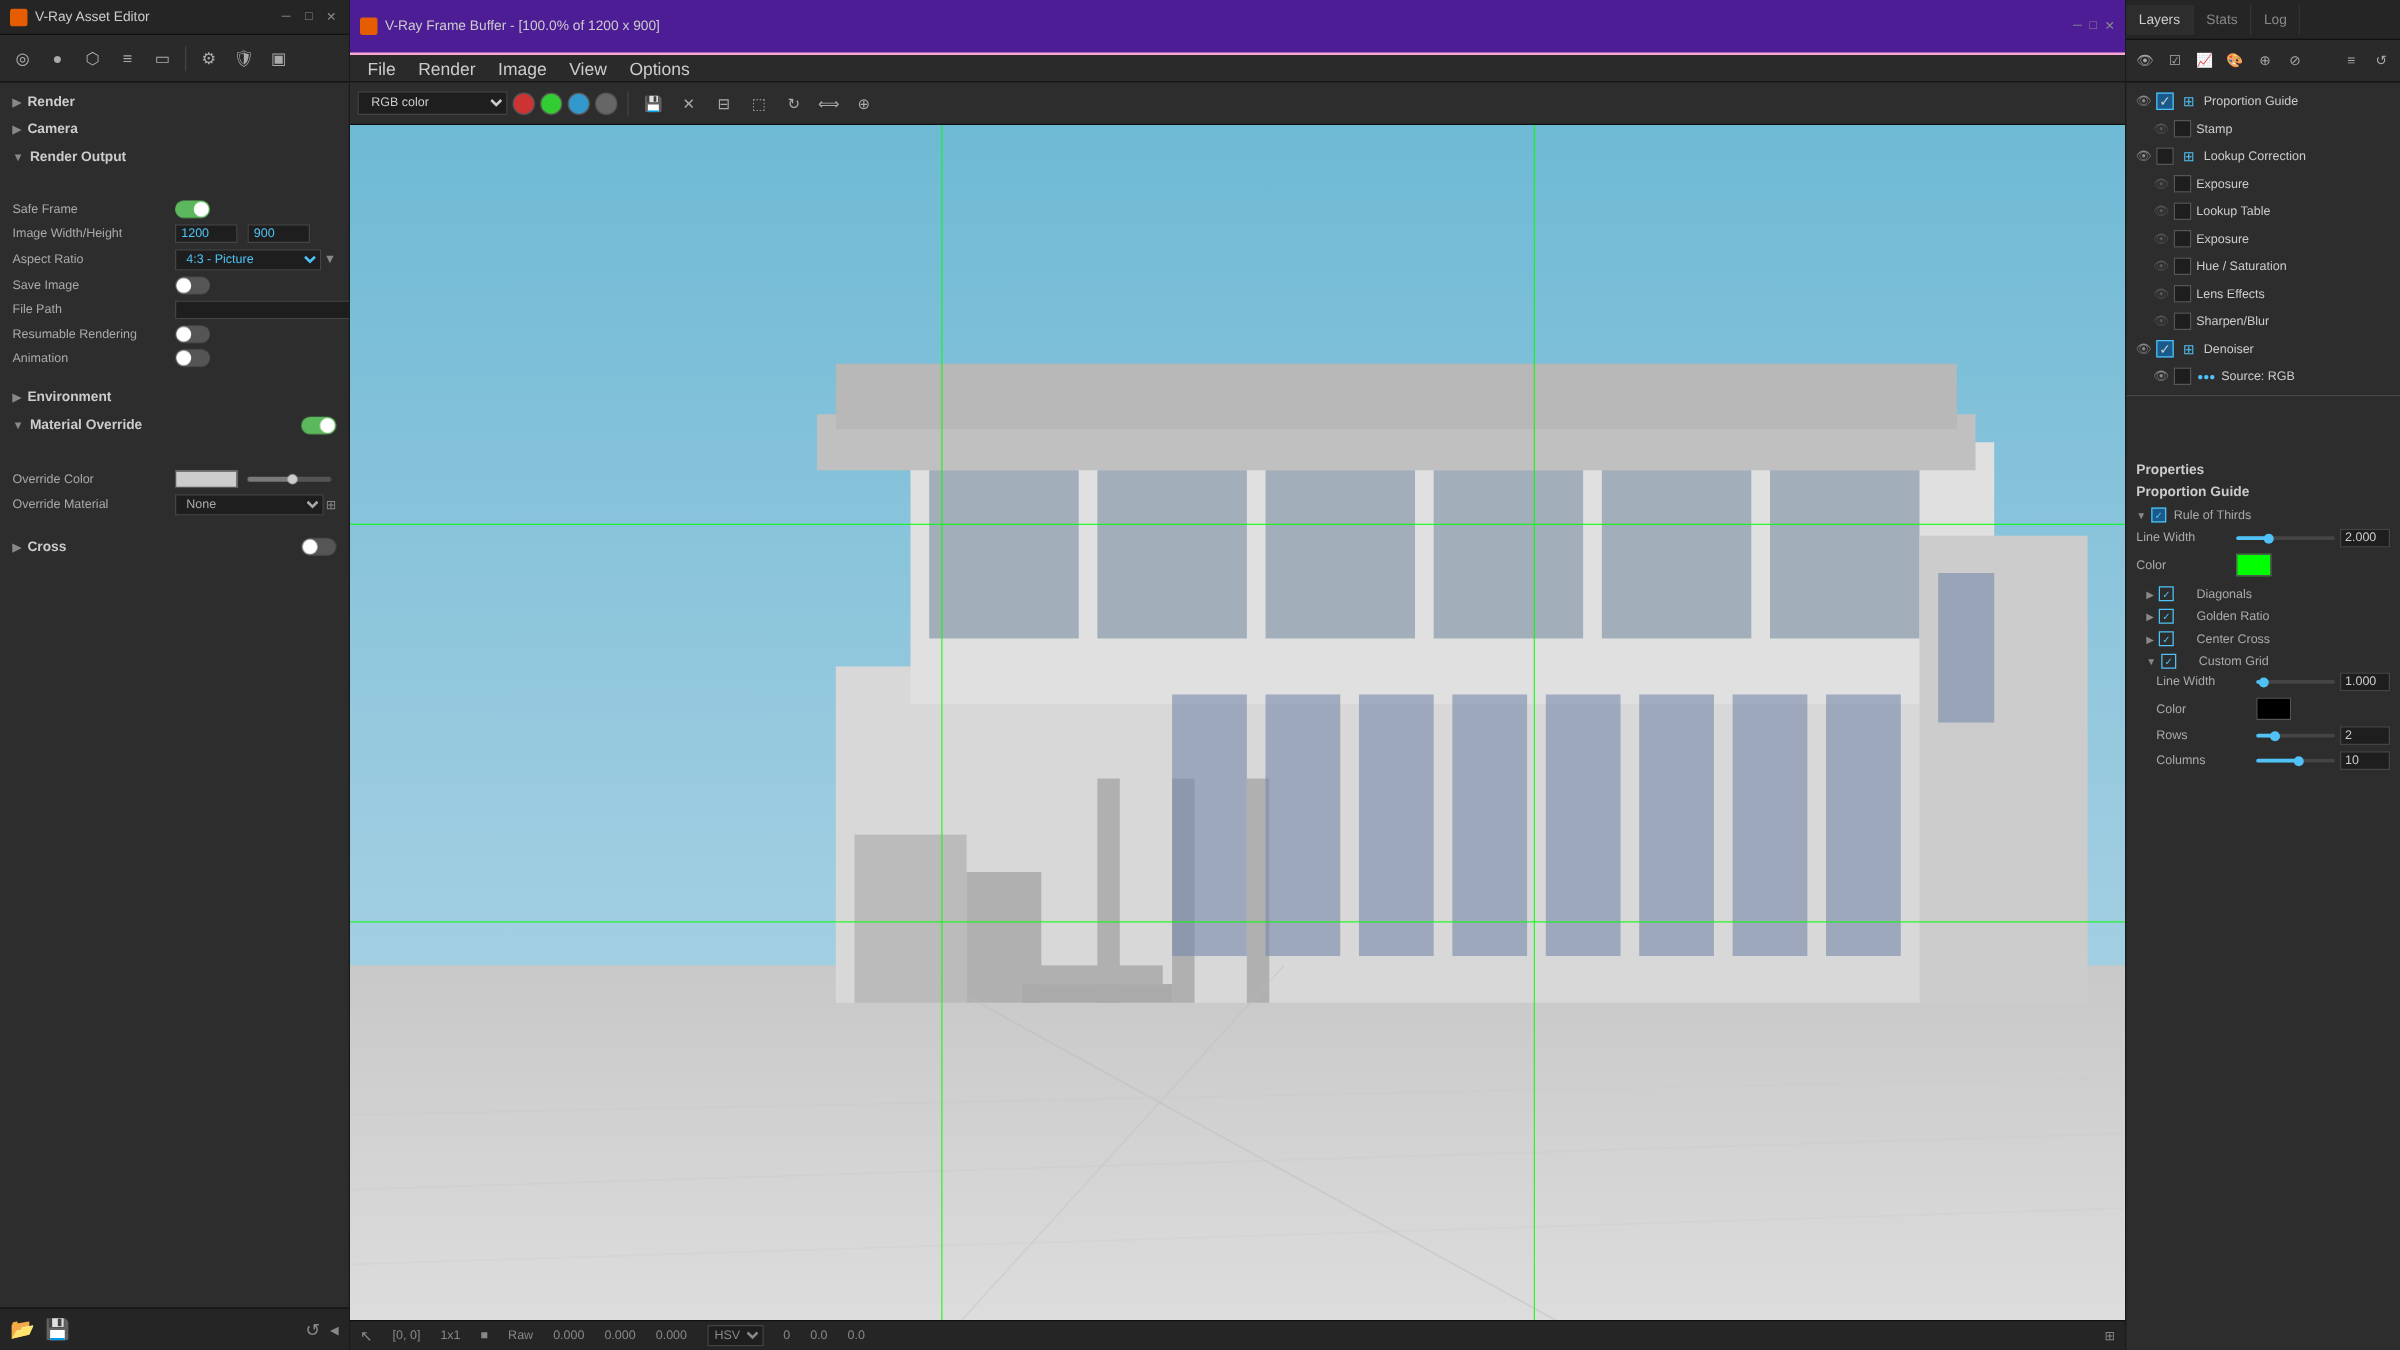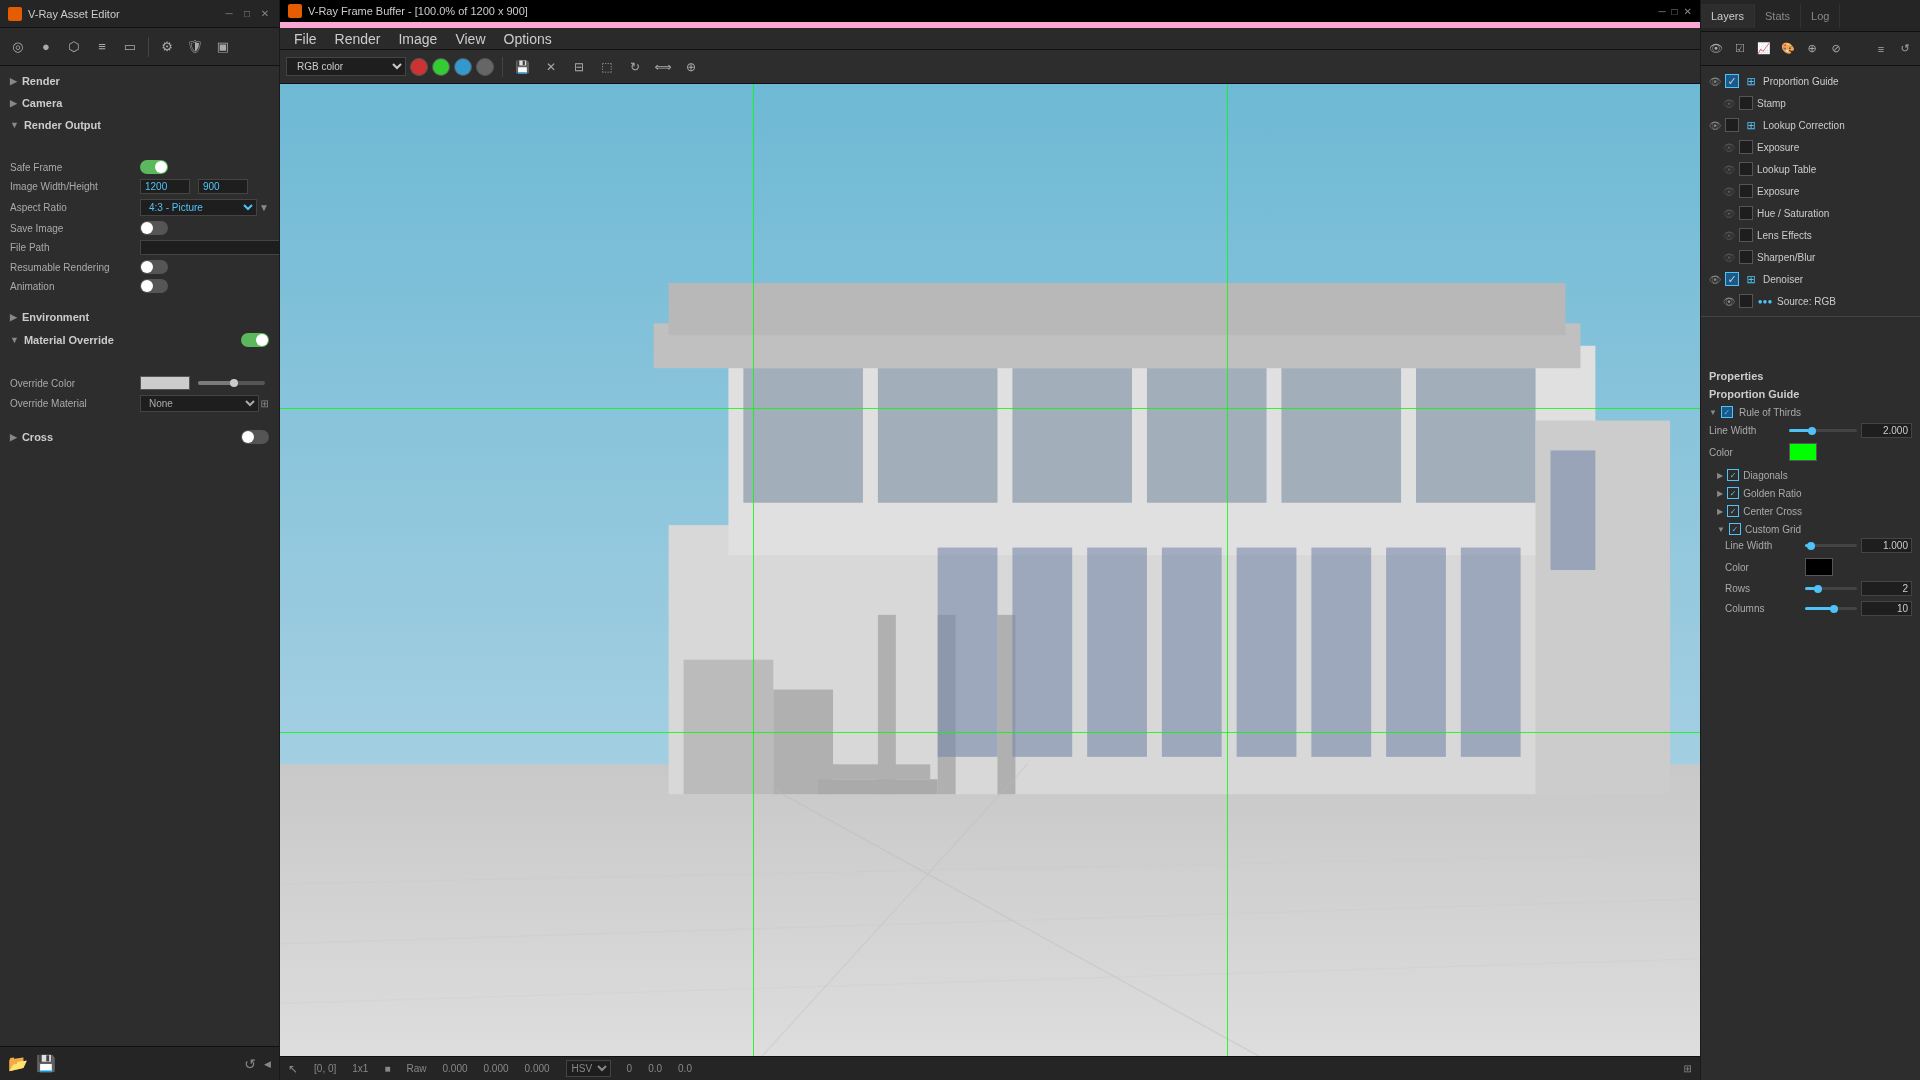--- a/index.html
+++ b/index.html
@@ -39,21 +39,21 @@
     .slider { flex: 1; height: 4px; background: #555; border-radius: 2px; position: relative; margin: 0 4px; }
     .slider-track { height: 4px; background: #7a7a7a; border-radius: 2px; width: 60%; }
     .slider-thumb { width: 8px; height: 8px; background: #ccc; border-radius: 50%; position: absolute; top: -2px; right: 40%; }
 
     .dropdown-row { display: flex; align-items: center; margin-bottom: 5px; }
     .dropdown-label { color: #aaa; font-size: 10px; width: 130px; }
     .dropdown-val { background: #1e1e1e; border: 1px solid #444; color: #aaa; padding: 1px 4px; font-size: 10px; flex: 1; }
 
     
     .center-panel { flex: 1; display: flex; flex-direction: column; }
-    .fb-title-bar { background: #000000; height: 28px; display: flex; align-items: center; padding: 0 8px; border-bottom: 6px solid #f9a8d4; }
+    .fb-title-bar { background: #4c1d95; height: 44px; display: flex; align-items: center; padding: 0 8px; border-bottom: 2px solid #f9a8d4; }
     .fb-title-text { color: #ccc; font-size: 11px; }
     .fb-controls { margin-left: auto; display: flex; gap: 6px; }
 
     .fb-menu-bar { background: #2a2a2a; height: 22px; display: flex; align-items: center; padding: 0 6px; gap: 2px; border-bottom: 1px solid #111; }
     .menu-item { color: #ccc; font-size: 14px; padding: 2px 8px; cursor: pointer; border-radius: 2px; }
 
     .fb-toolbar { background: #2d2d2d; height: 34px; display: flex; align-items: center; padding: 0 6px; gap: 4px; border-bottom: 1px solid #111; }
     .channel-select { background: #1e1e1e; border: 1px solid #444; color: #ccc; padding: 2px 6px; font-size: 10px; width: 120px; }
     .color-btn { width: 18px; height: 18px; border-radius: 50%; border: 1px solid #555; cursor: pointer; }
     .fb-tool-btn { width: 24px; height: 24px; display: flex; align-items: center; justify-content: center; color: #aaa; font-size: 12px; cursor: pointer; border-radius: 2px; }
@@ -88,24 +88,24 @@
 
     .props-section { padding: 6px 8px; }
     .props-title { color: #ccc; font-size: 11px; font-weight: bold; margin-bottom: 6px; margin-top: 43px; }
     .prop-row { display: flex; align-items: center; margin-bottom: 5px; }
     .prop-label { color: #aaa; font-size: 10px; width: 80px; flex-shrink: 0; }
     .prop-checkbox { width: 12px; height: 12px; border: 1px solid #4fc3f7; background: #1a5a8a; margin-right: 6px; display: flex; align-items: center; justify-content: center; color: #4fc3f7; font-size: 8px; }
     .prop-slider-container { flex: 1; display: flex; align-items: center; gap: 4px; }
     .prop-slider { flex: 1; height: 3px; background: #444; border-radius: 2px; position: relative; }
     .prop-slider-fill { height: 3px; background: #4fc3f7; border-radius: 2px; }
     .prop-slider-thumb { width: 8px; height: 8px; background: #4fc3f7; border-radius: 50%; position: absolute; top: -2.5px; }
-    .prop-num { background: #1e1e1e; border: 1px solid #444; color: #ccc; padding: 1px 3px; width: 51px; font-size: 10px; text-align: right; }
+    .prop-num { background: #1e1e1e; border: 1px solid #444; color: #ccc; padding: 1px 3px; width: 40px; font-size: 10px; text-align: left; }
     .color-swatch-small { width: 28px; height: 18px; border: 1px solid #555; }
     .prop-section-row { display: flex; align-items: center; padding: 3px 8px; cursor: pointer; }
-    .prop-section-label { color: #aaa; font-size: 10px; }
+    .prop-section-label { color: #aaa; font-size: 10px; margin-left: 14px; }
     .prop-section-check { width: 12px; height: 12px; border: 1px solid #4fc3f7; background: transparent; margin-right: 4px; display: flex; align-items: center; justify-content: center; color: #4fc3f7; font-size: 8px; }
     .arrow-right { font-size: 8px; color: #888; margin-right: 4px; }
 
     
     .viewport-svg { position: absolute; top: 0; left: 0; width: 100%; height: 100%; }
     ::-webkit-scrollbar { width: 6px; }
     ::-webkit-scrollbar-track { background: #1e1e1e; }
     ::-webkit-scrollbar-thumb { background: #444; border-radius: 3px; }
   </style>
 </head>

